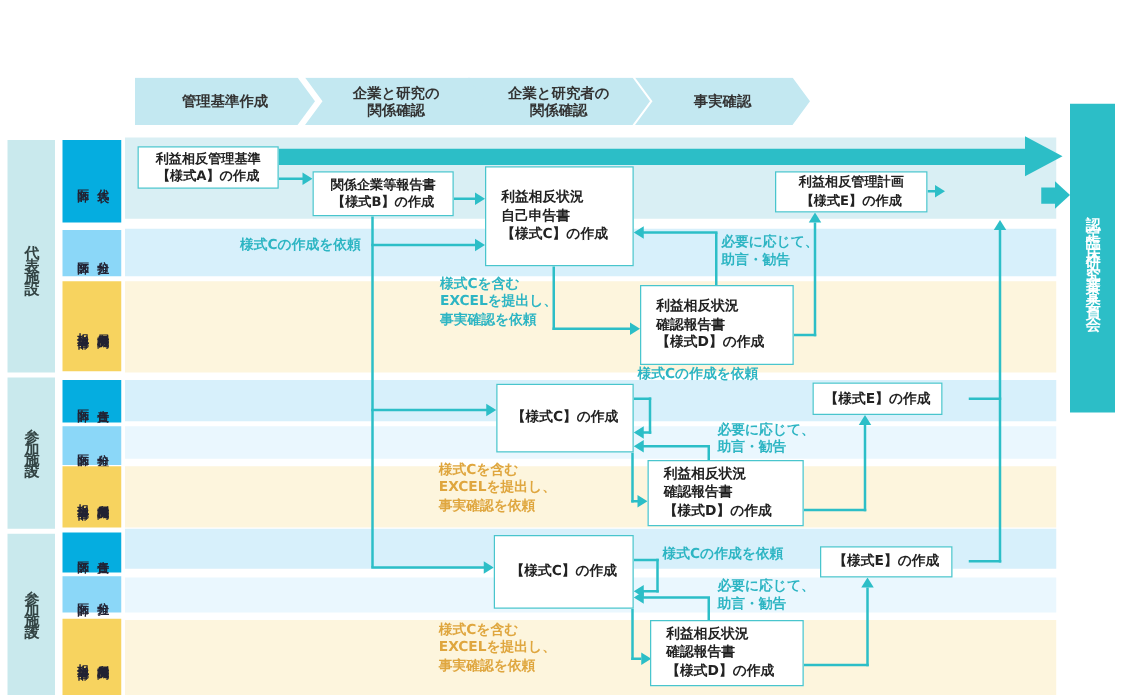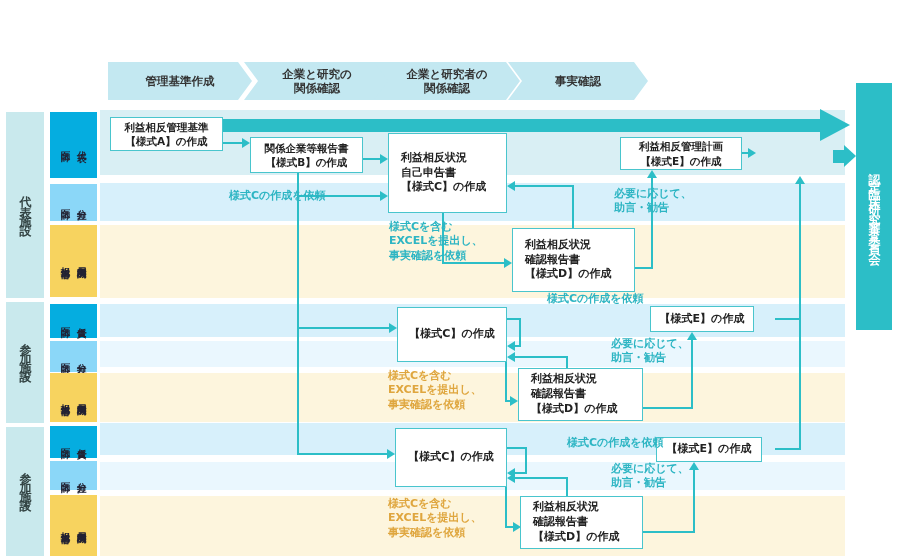--- a/index.html
+++ b/index.html
@@ -61,21 +61,21 @@
   #bxd1{left:512px;top:228px;width:123px;height:64px;}
   #bxe1{left:620px;top:137px;width:122px;height:33px;font-size:10.5px;}
   #bxes{left:755px;top:137px;width:78px;height:38px;font-size:10.5px;}
   #bxc2{left:397px;top:307px;width:110px;height:55px;}
   #bxd2{left:518px;top:368px;width:125px;height:53px;}
   #bxe2{left:650px;top:306px;width:104px;height:26px;}
   #bxc3{left:395px;top:428px;width:112px;height:59px;}
   #bxd3{left:520px;top:496px;width:123px;height:53px;}
   #bxe3{left:656px;top:437px;width:106px;height:25px;}
   
-  .note{font-size:11px;line-height:1.3;white-space:pre-line;color:var(--label_teal);margin-left:37px;}
+  .note{font-size:11px;line-height:1.3;white-space:pre-line;color:var(--label_teal);}
   .note.gold{color:var(--label_gold);}
   #n_req0{left:192px;top:189px;} #n_exc0{left:352px;top:220px;} #n_adv0{left:577px;top:187px;}
   #n_req1{left:510px;top:292px;} #n_adv1{left:574px;top:337px;} #n_exc1{left:351px;top:369px;}
   #n_req2{left:530px;top:436px;} #n_adv2{left:574px;top:462px;} #n_exc2{left:351px;top:497px;}
   
   .ln{background:var(--teal);}
   .ah-r{width:0;height:0;border-top:5px solid transparent;border-bottom:5px solid transparent;border-left:8px solid var(--teal);}
   .ah-l{width:0;height:0;border-top:5px solid transparent;border-bottom:5px solid transparent;border-right:8px solid var(--teal);}
   .ah-u{width:0;height:0;border-left:5px solid transparent;border-right:5px solid transparent;border-bottom:8px solid var(--teal);}
   #thick1{left:223px;top:119px;width:601px;height:13px;background:var(--teal);}

